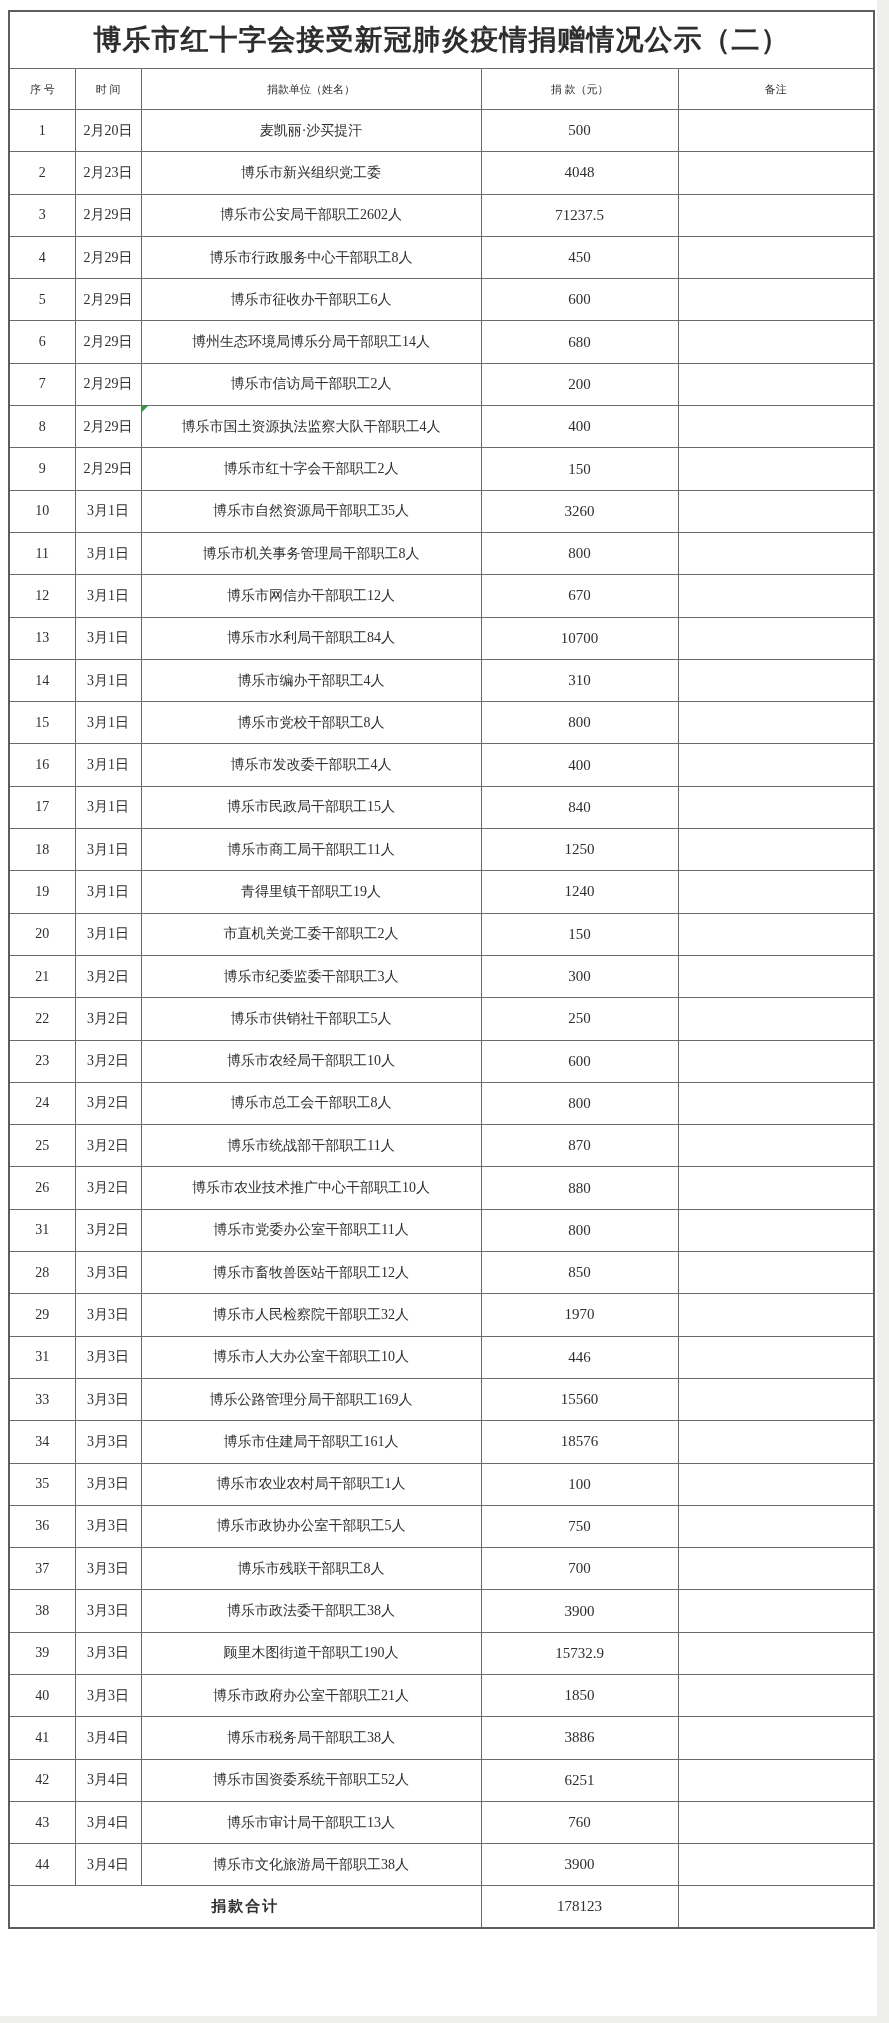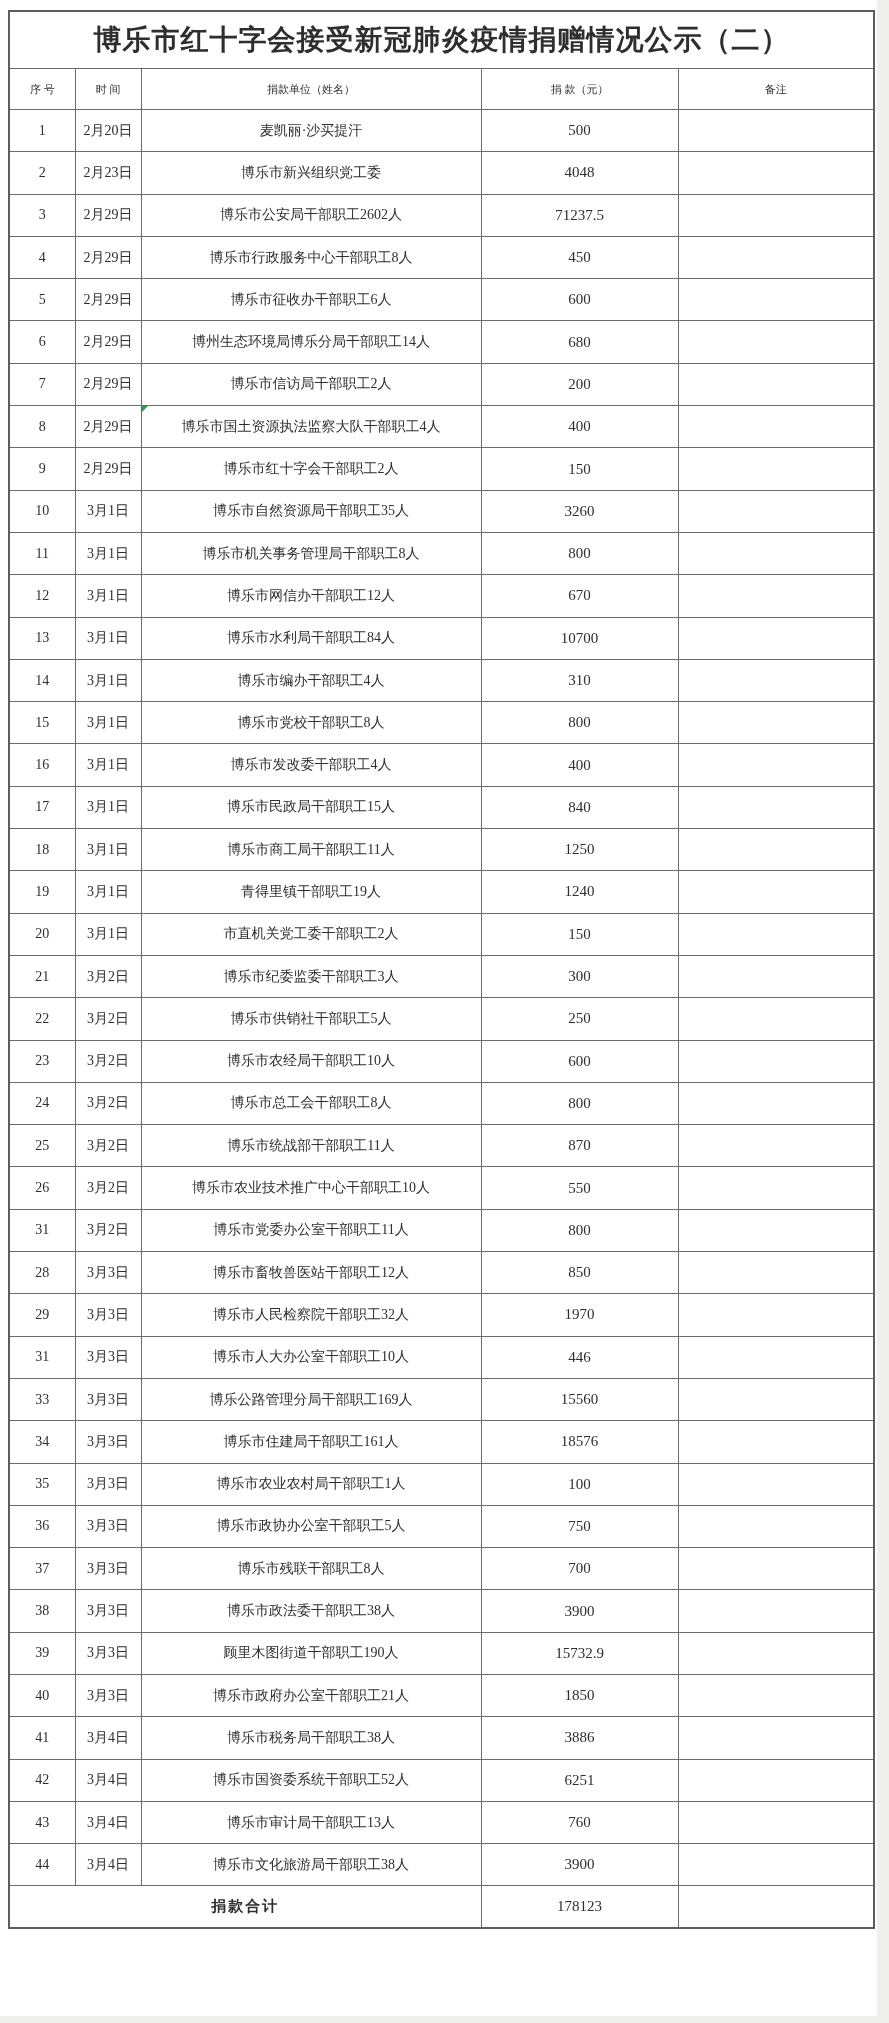--- a/index.html
+++ b/index.html
@@ -264,21 +264,21 @@
         <td class="c-no">25</td>
         <td class="c-date">3月2日</td>
         <td class="c-donor">博乐市统战部干部职工11人</td>
         <td class="c-amount">870</td>
         <td class="c-remark"></td>
       </tr>
       <tr class="data-row">
         <td class="c-no">26</td>
         <td class="c-date">3月2日</td>
         <td class="c-donor">博乐市农业技术推广中心干部职工10人</td>
-        <td class="c-amount">550</td>
+        <td class="c-amount">880</td>
         <td class="c-remark"></td>
       </tr>
       <tr class="data-row">
         <td class="c-no">31</td>
         <td class="c-date">3月2日</td>
         <td class="c-donor">博乐市党委办公室干部职工11人</td>
         <td class="c-amount">800</td>
         <td class="c-remark"></td>
       </tr>
       <tr class="data-row">

